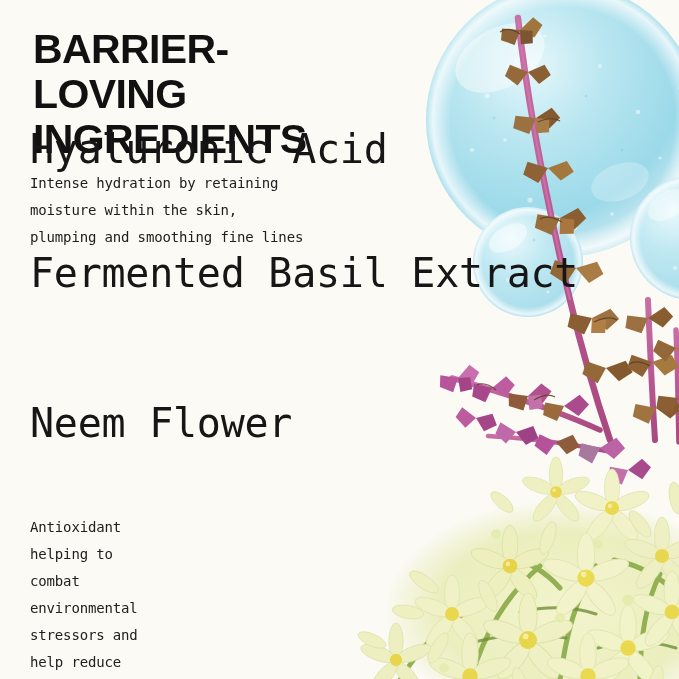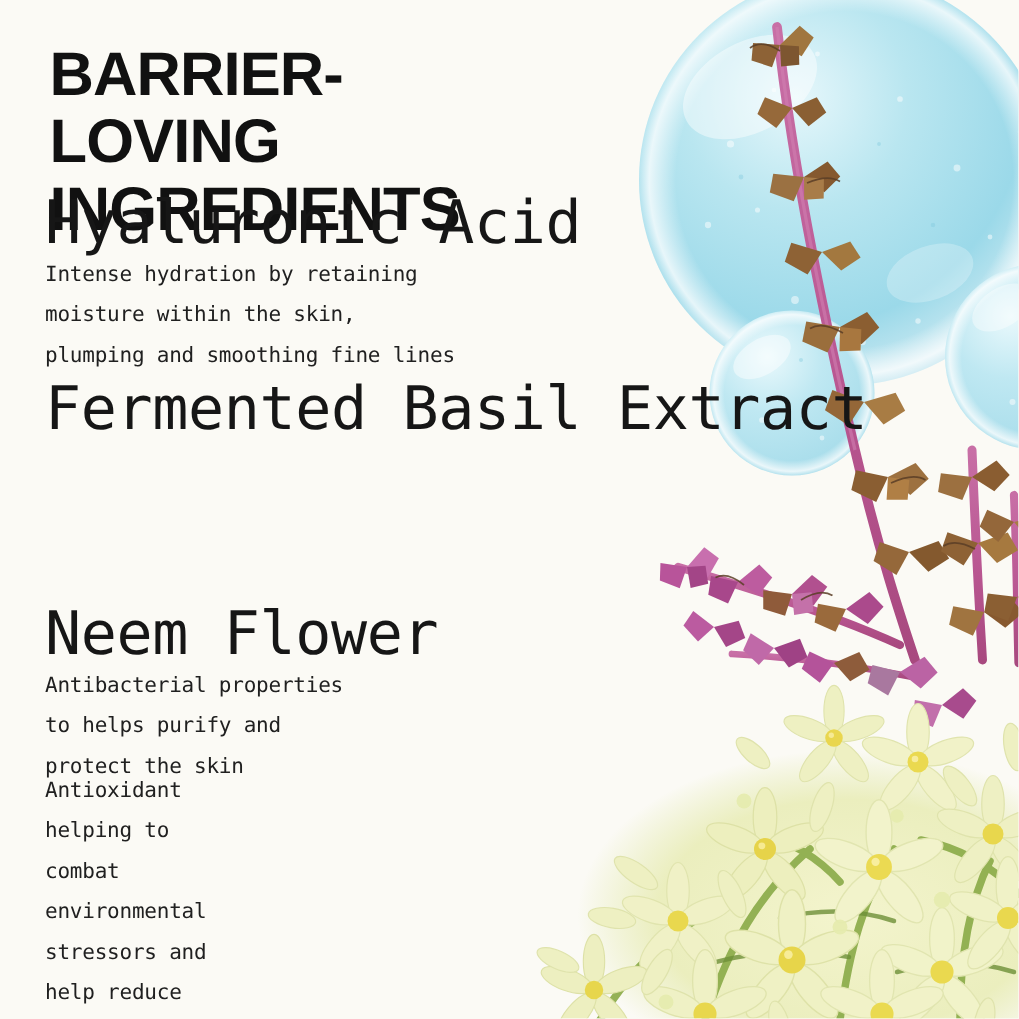--- a/index.html
+++ b/index.html
@@ -478,23 +478,20 @@
 moisture within the skin,
 plumping and smoothing fine lines</p>
     </div>
 
     <div class="ingredient" id="ing-1">
       <h2 class="ing-name">Fermented Basil Extract</h2>
     </div>
 
     <div class="ingredient" id="ing-2">
       <h2 class="ing-name">Neem Flower</h2>
-      <p class="ing-desc">Antibacterial properties
-to helps purify and
-protect the skin</p>
     </div>
 
     <div class="ingredient" id="ing-3">
       <p class="ing-desc">Antioxidant helping to
 combat environmental
 stressors and help reduce
 the signs of aging</p>
     </div>
 
   </div>

